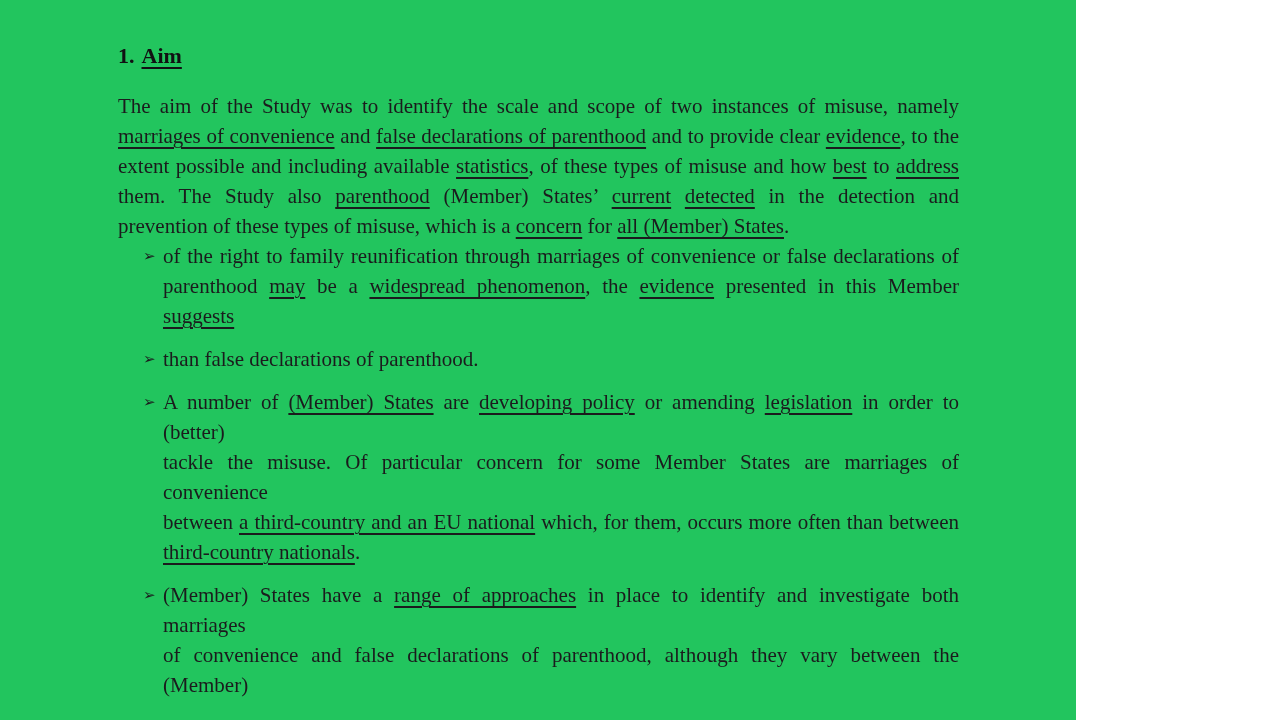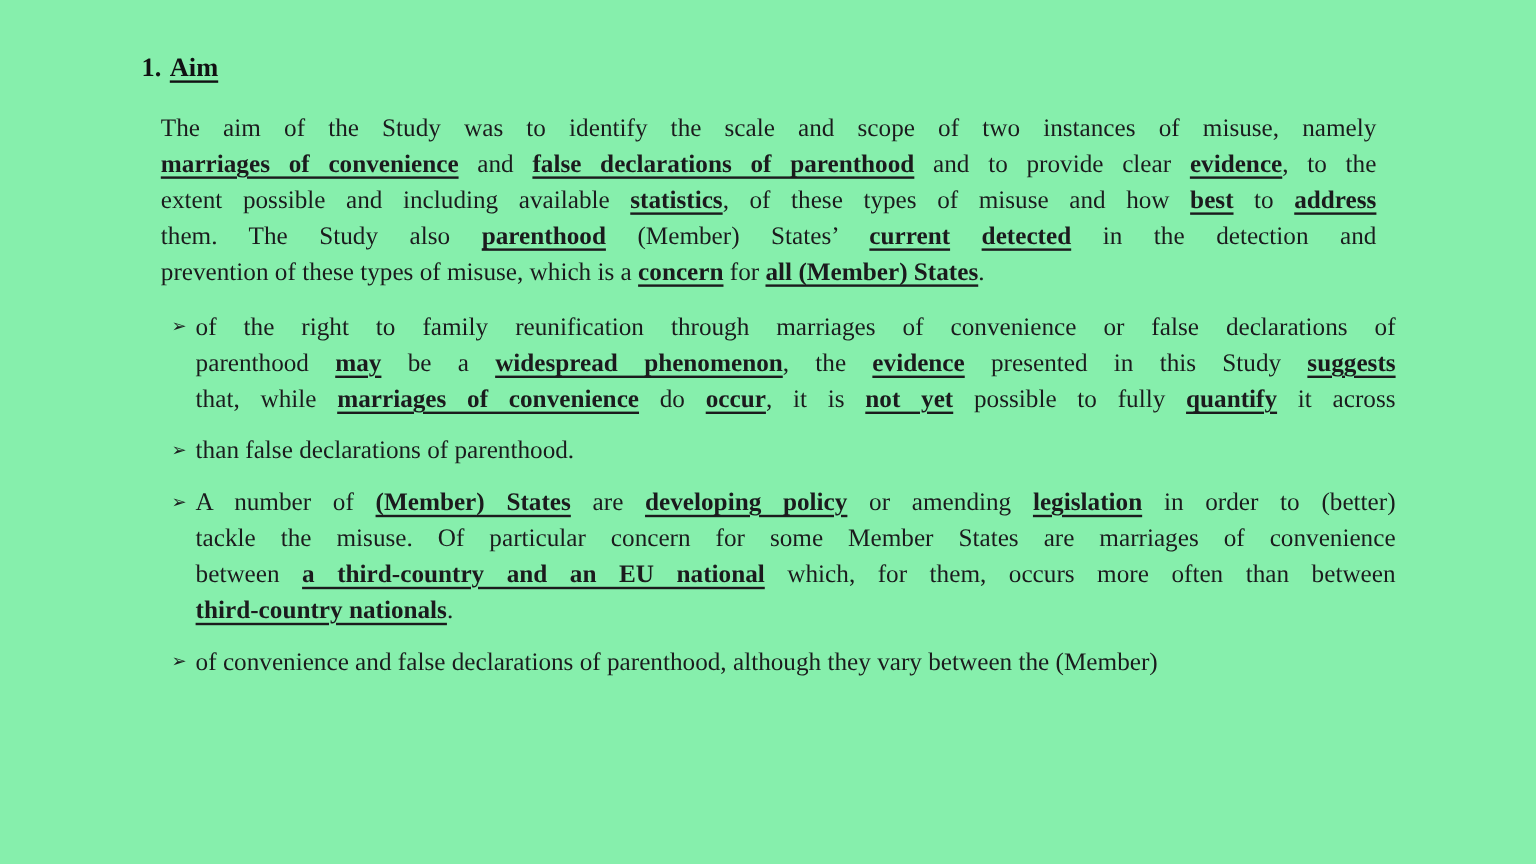--- a/index.html
+++ b/index.html
@@ -5,56 +5,55 @@
   html, body {
     margin: 0;
     padding: 0;
     width: 1280px;
     height: 720px;
     overflow: hidden;
     background: #ffffff;
   }
   .page {
     box-sizing: border-box;
-    width: 1280px;
+    width: 1076px;
     height: 720px;
     padding: 42px 117px 0 118px;
-    background: #86efac;
+    background: #22c55e;
     color: #1b1b1d;
     font-family: "Liberation Serif", "DejaVu Serif", serif;
     font-size: 21px;
     overflow: hidden;
   }
   .heading {
     font-size: 22px;
     font-weight: bold;
     line-height: 28px;
     margin: 0 0 21px 0;
     color: #111113;
   }
   .heading.second { margin: 24px 0 15px 0; }
   .heading .num { margin-right: 7px; }
   .heading .hu {
     text-decoration: underline;
     text-decoration-thickness: 2px;
     text-underline-offset: 4px;
   }
-  .para { margin: 16px; }
+  .para { margin: 0; }
   .line {
     line-height: 30px;
     text-align: justify;
     text-align-last: justify;
     white-space: normal;
   }
   .line.last { text-align-last: left; }
   .u {
     text-decoration: underline;
     text-decoration-thickness: 1.5px;
     text-underline-offset: 4px;
-    font-weight: bold;
   }
   ul.bullets { list-style: none; margin: 0; padding: 0; }
   li.bullet {
     position: relative;
     padding-left: 45px;
     margin: 0 0 13px 0;
   }
   .marker {
     position: absolute;
     left: 25px;
@@ -81,40 +80,40 @@
       <div class="line"><span>them. The Study also </span><span class="u">parenthood</span><span> (Member) States’ </span><span class="u">current</span><span> </span><span class="u">detected</span><span> in the detection and</span></div>
       <div class="line last"><span>prevention of these types of misuse, which is a </span><span class="u">concern</span><span> for </span><span class="u">all (Member) States</span><span>.</span></div>
     </div>
 
 
   <ul class="bullets">
     <li class="bullet">
       <span class="marker">➢</span>
       <div class="btext">
           <div class="line"><span>of the right to family reunification through marriages of convenience or false declarations of</span></div>
-          <div class="line"><span>parenthood </span><span class="u">may</span><span> be a </span><span class="u">widespread phenomenon</span><span>, the </span><span class="u">evidence</span><span> presented in this Study </span><span class="u">suggests</span></div>
-          <div class="line"><span>that, while </span><span class="u">marriages of convenience</span><span> do </span><span class="u">occur</span><span>, it is </span><span class="u">not yet</span><span> possible to fully </span><span class="u">quantify</span><span> it across</span></div>
+          <div class="line"><span>parenthood </span><span class="u">may</span><span> be a </span><span class="u">widespread phenomenon</span><span>, the </span><span class="u">evidence</span><span> presented in this Member </span><span class="u">suggests</span></div>
         </div>
     </li>
     <li class="bullet">
       <span class="marker">➢</span>
       <div class="btext">
           <div class="line last"><span>than false declarations of parenthood.</span></div>
         </div>
     </li>
     <li class="bullet">
       <span class="marker">➢</span>
       <div class="btext">
           <div class="line"><span>A number of </span><span class="u">(Member) States</span><span> are </span><span class="u">developing policy</span><span> or amending </span><span class="u">legislation</span><span> in order to (better)</span></div>
           <div class="line"><span>tackle the misuse. Of particular concern for some Member States are marriages of convenience</span></div>
           <div class="line"><span>between </span><span class="u">a third-country and an EU national</span><span> which, for them, occurs more often than between</span></div>
           <div class="line last"><span class="u">third-country nationals</span><span>.</span></div>
         </div>
     </li>
     <li class="bullet">
       <span class="marker">➢</span>
       <div class="btext">
+          <div class="line"><span>(Member) States have a </span><span class="u">range of approaches</span><span> in place to identify and investigate both marriages</span></div>
           <div class="line last"><span>of convenience and false declarations of parenthood, although they vary between the (Member)</span></div>
         </div>
     </li>
   </ul>
 
 </div>
 
 </body></html>

